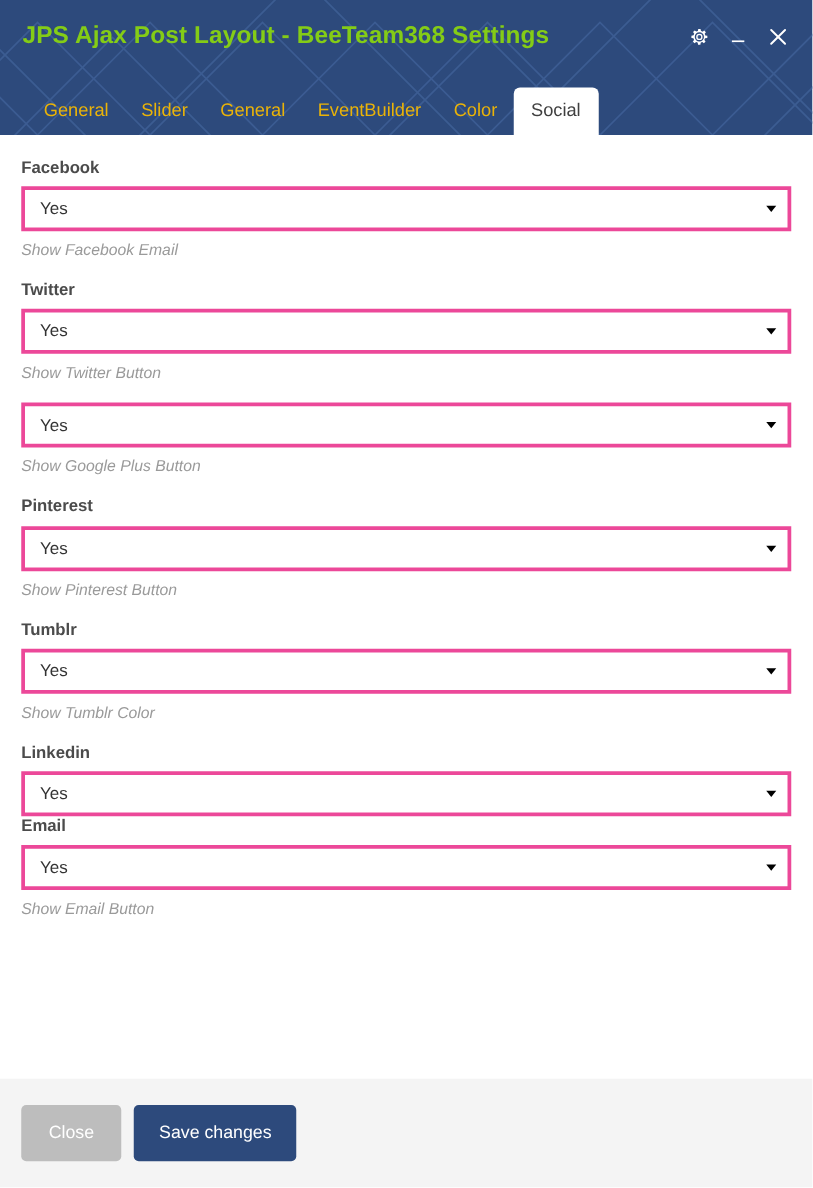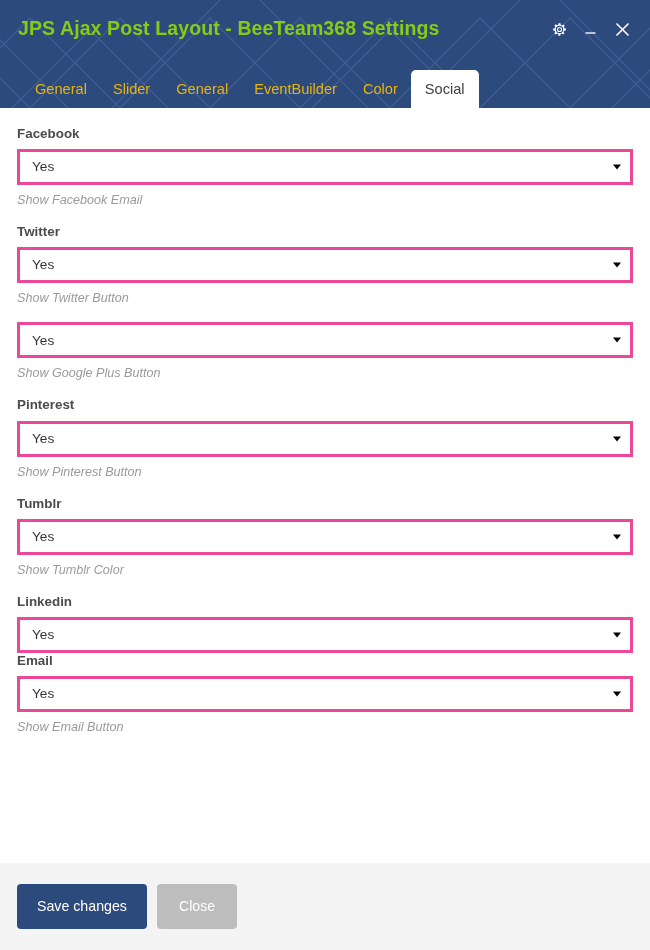--- a/index.html
+++ b/index.html
@@ -303,17 +303,17 @@
       <div class="select-wrap">
         <span class="select-value">Yes</span>
         <span class="select-arrow"></span>
       </div>
       <div class="field-hint">Show Email Button</div>
     </div>
 
   </div>
 
   <div class="footer">
+    <button class="btn btn-close">Close</button>
     <button class="btn btn-save">Save changes</button>
-    <button class="btn btn-close">Close</button>
   </div>
 
 </div>
 
 </body></html>

